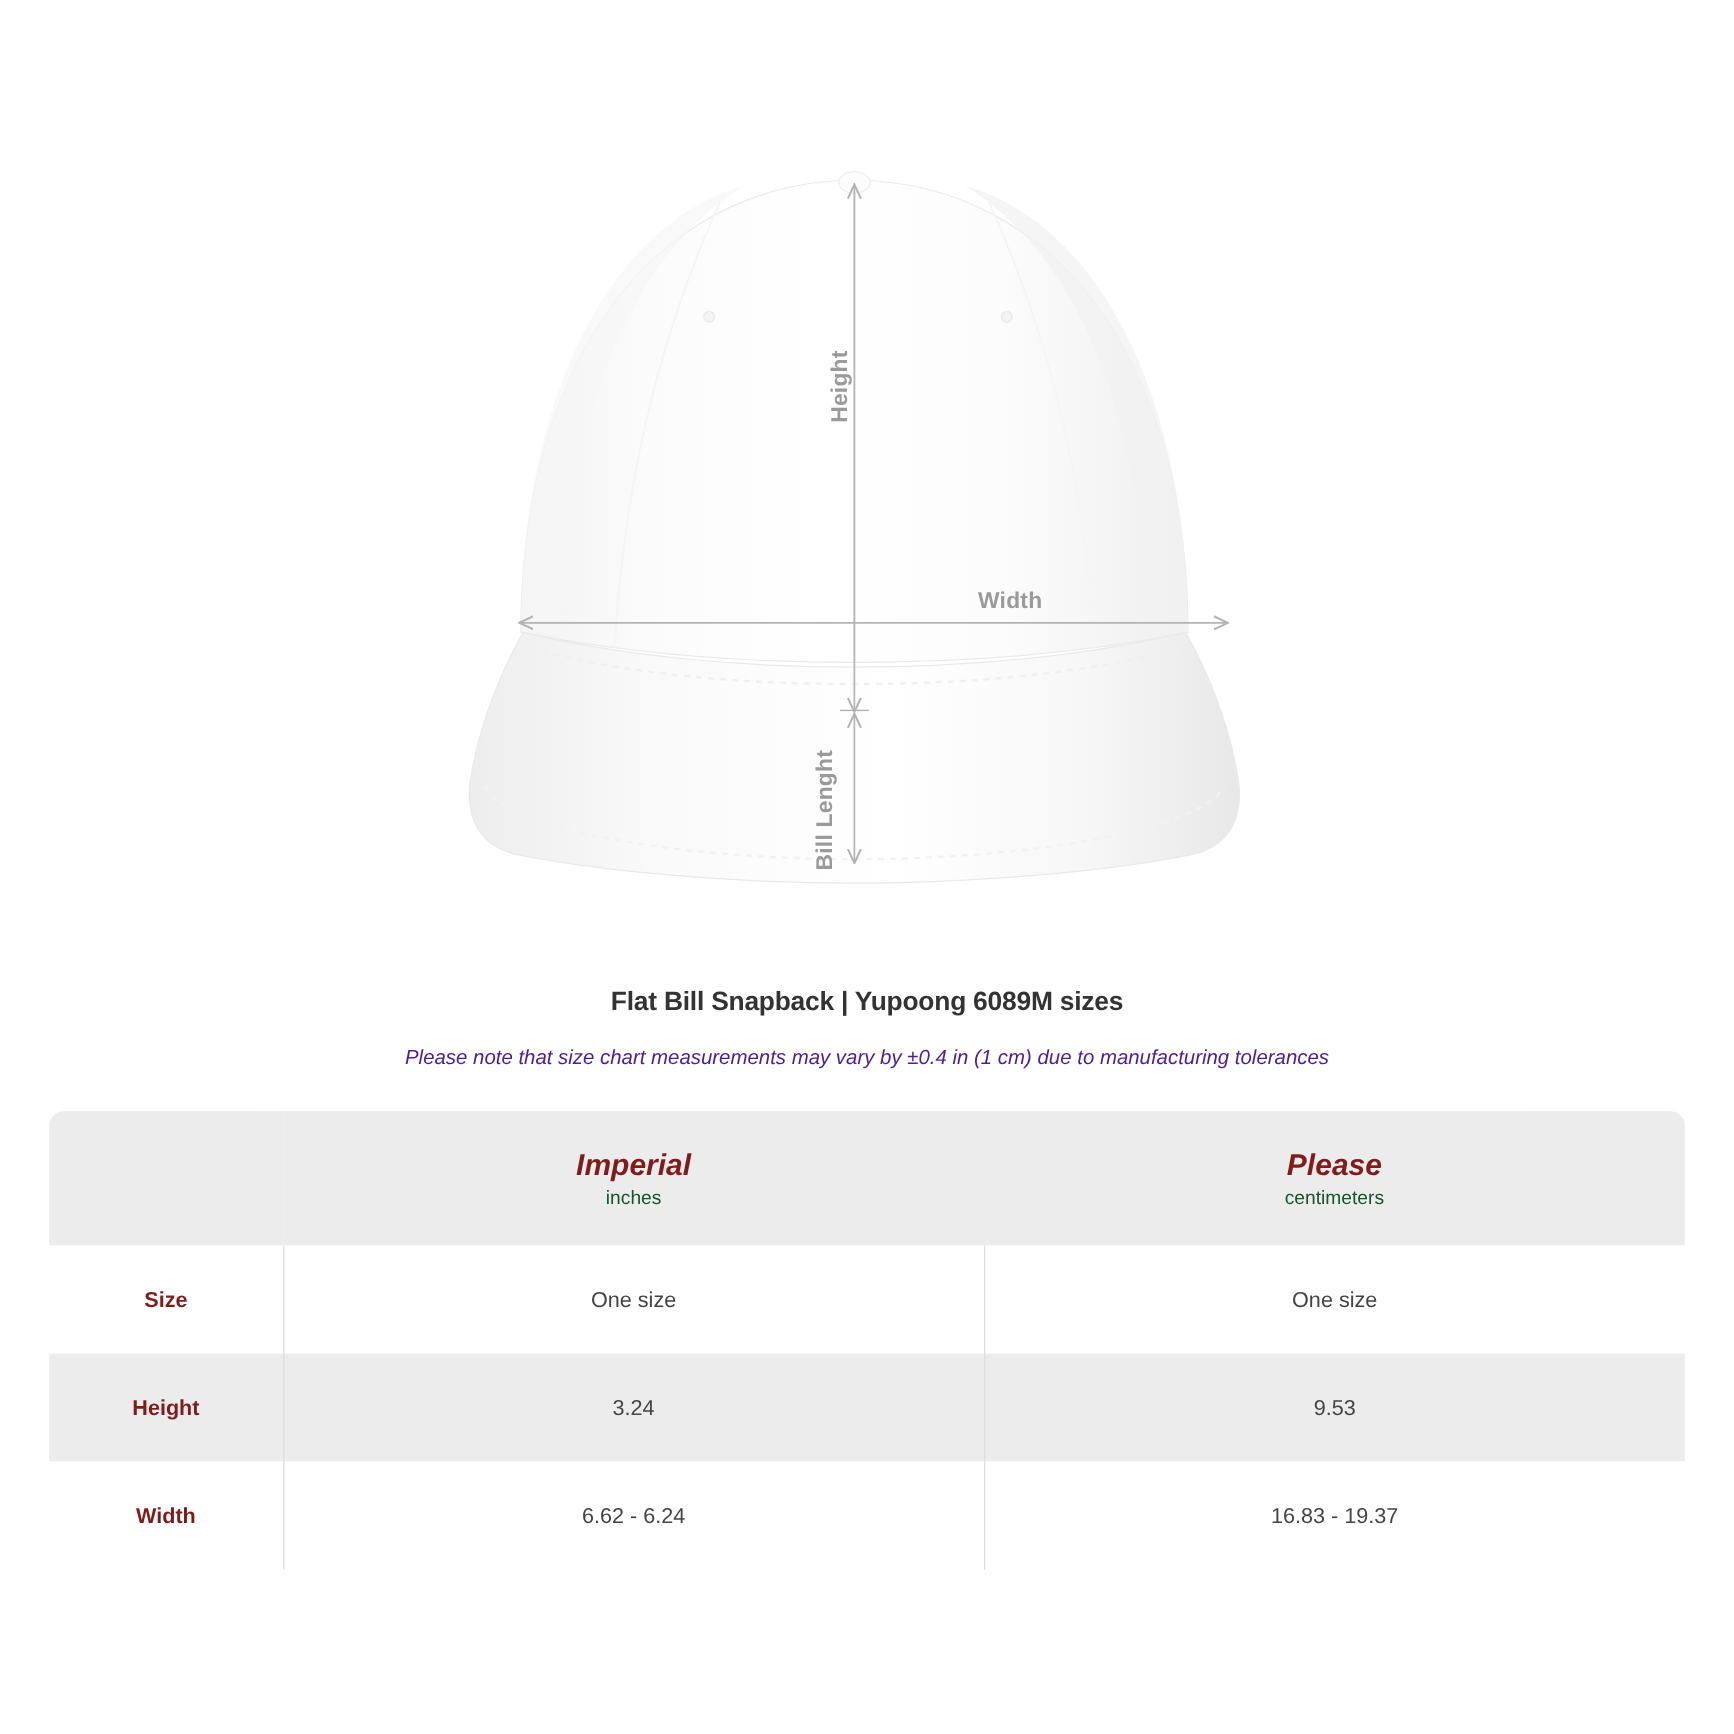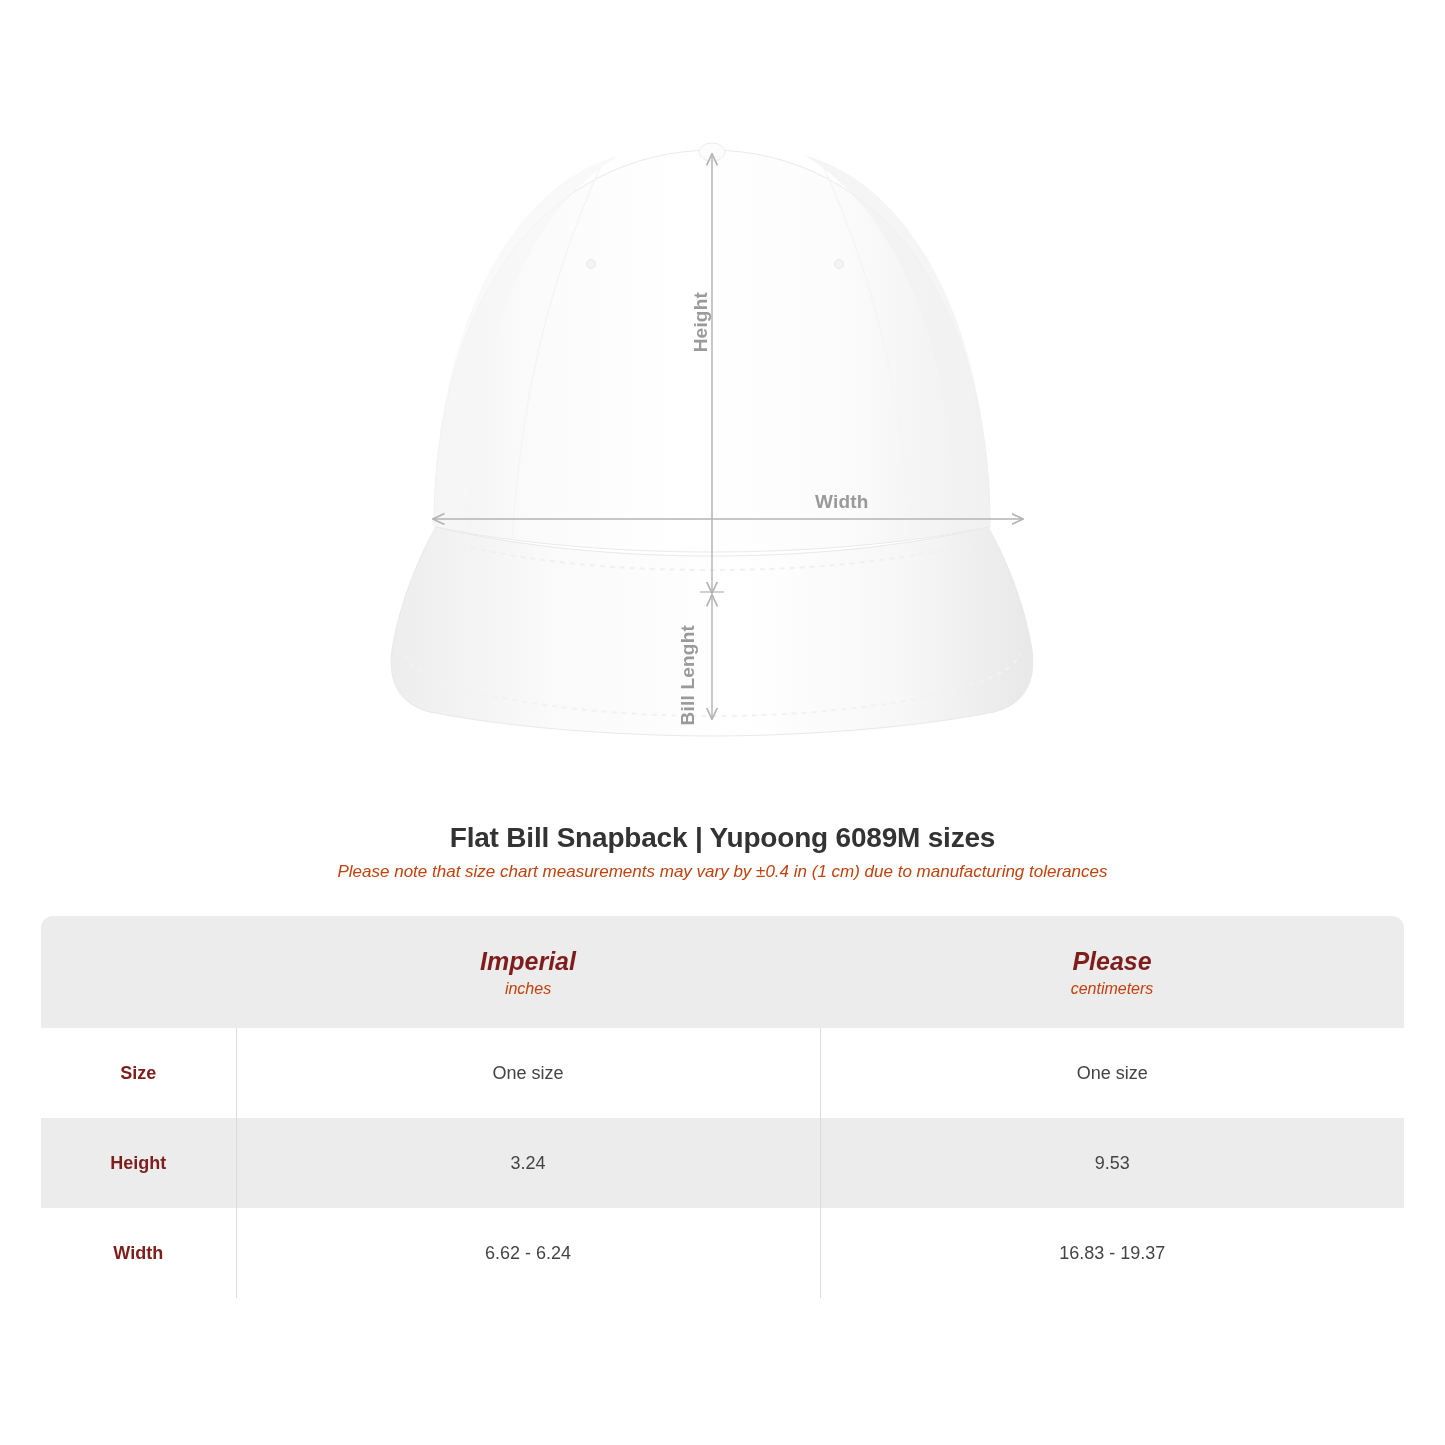--- a/index.html
+++ b/index.html
@@ -63,31 +63,31 @@
     top: 625px;
     line-height: 1.1;
   }
 
   
   .title-block {
     text-align: center;
     margin-top: 22px;
   }
   .chart-title {
-    font-size: 28px;
+    font-size: 22px;
     font-weight: bold;
     color: #333333;
-    margin: 0 0 8px 0;
+    margin: 0 0 24px 0;
     letter-spacing: -0.2px;
     text-align: center;
   }
   .chart-note {
     font-size: 17px;
     font-style: italic;
-    color: #c2410c;
+    color: #4c1d95;
     margin: 0;
   }
 
   
   .table-wrap {
     margin: 34px auto 0 auto;
     width: 1363px;
   }
   table.size-table {
     width: 100%;
@@ -116,22 +116,21 @@
     display: block;
     font-size: 25px;
     font-style: italic;
     font-weight: bold;
     color: #7f1d1d;
     line-height: 1.2;
   }
   .unit-sub {
     display: block;
     font-size: 16px;
-    font-style: italic;
-    color: #c2410c;
+    color: #14532d;
     margin-top: 4px;
   }
 
   .col-label { width: 195px; }
   .col-val { width: 584px; }
 
   tbody td {
     height: 88px;
     font-size: 18px;
     color: #444444;

